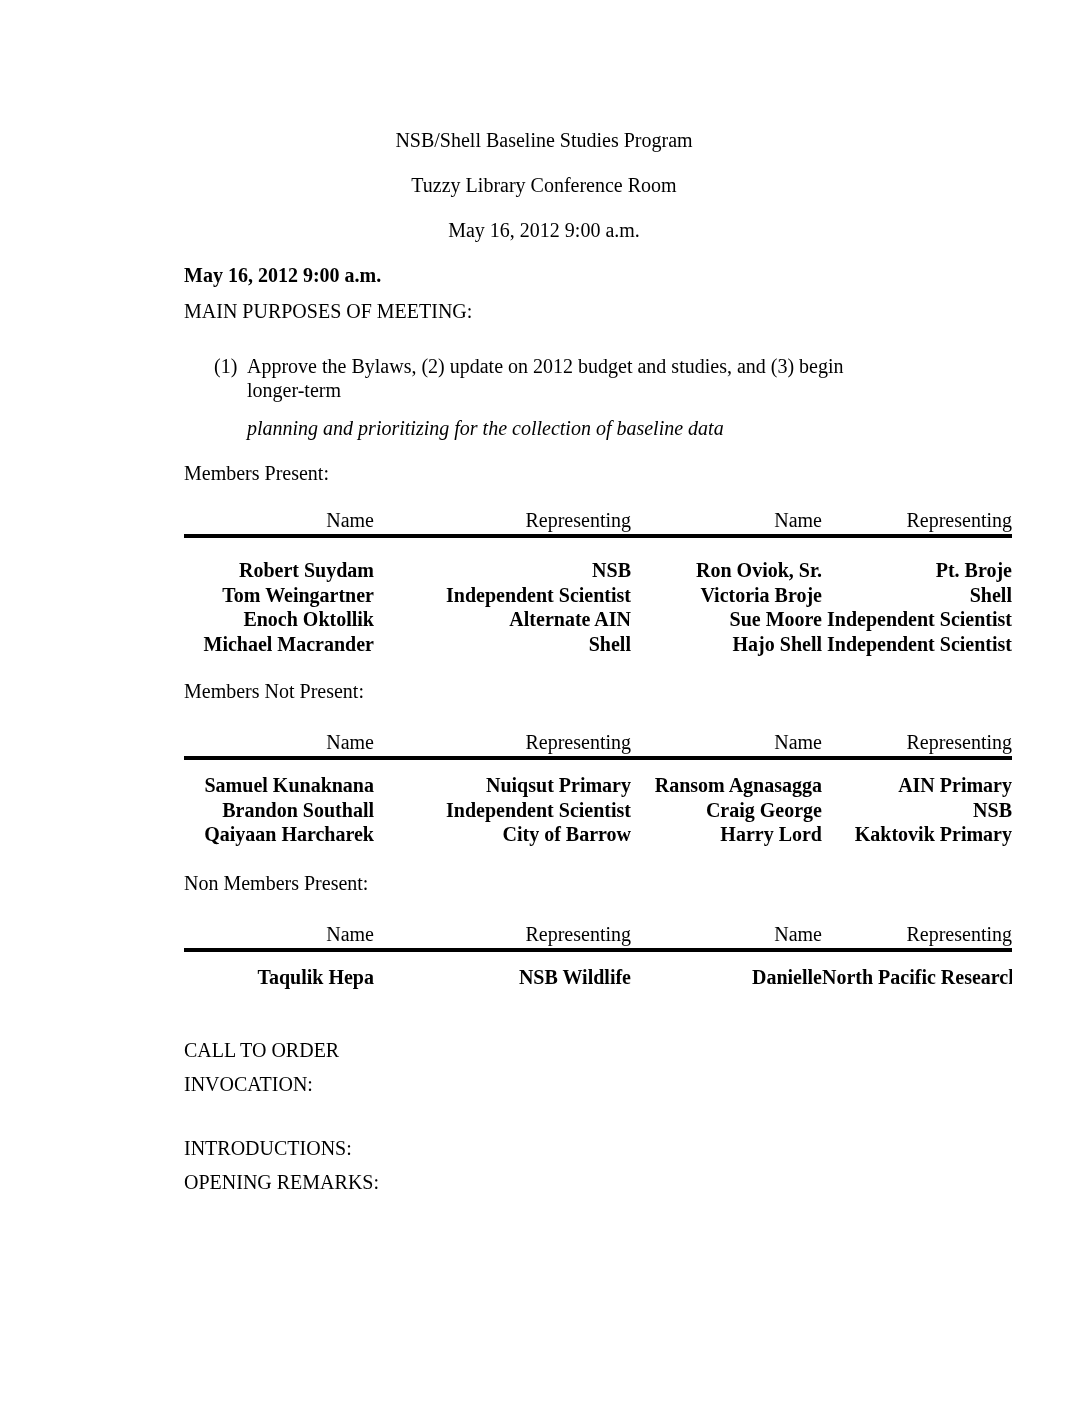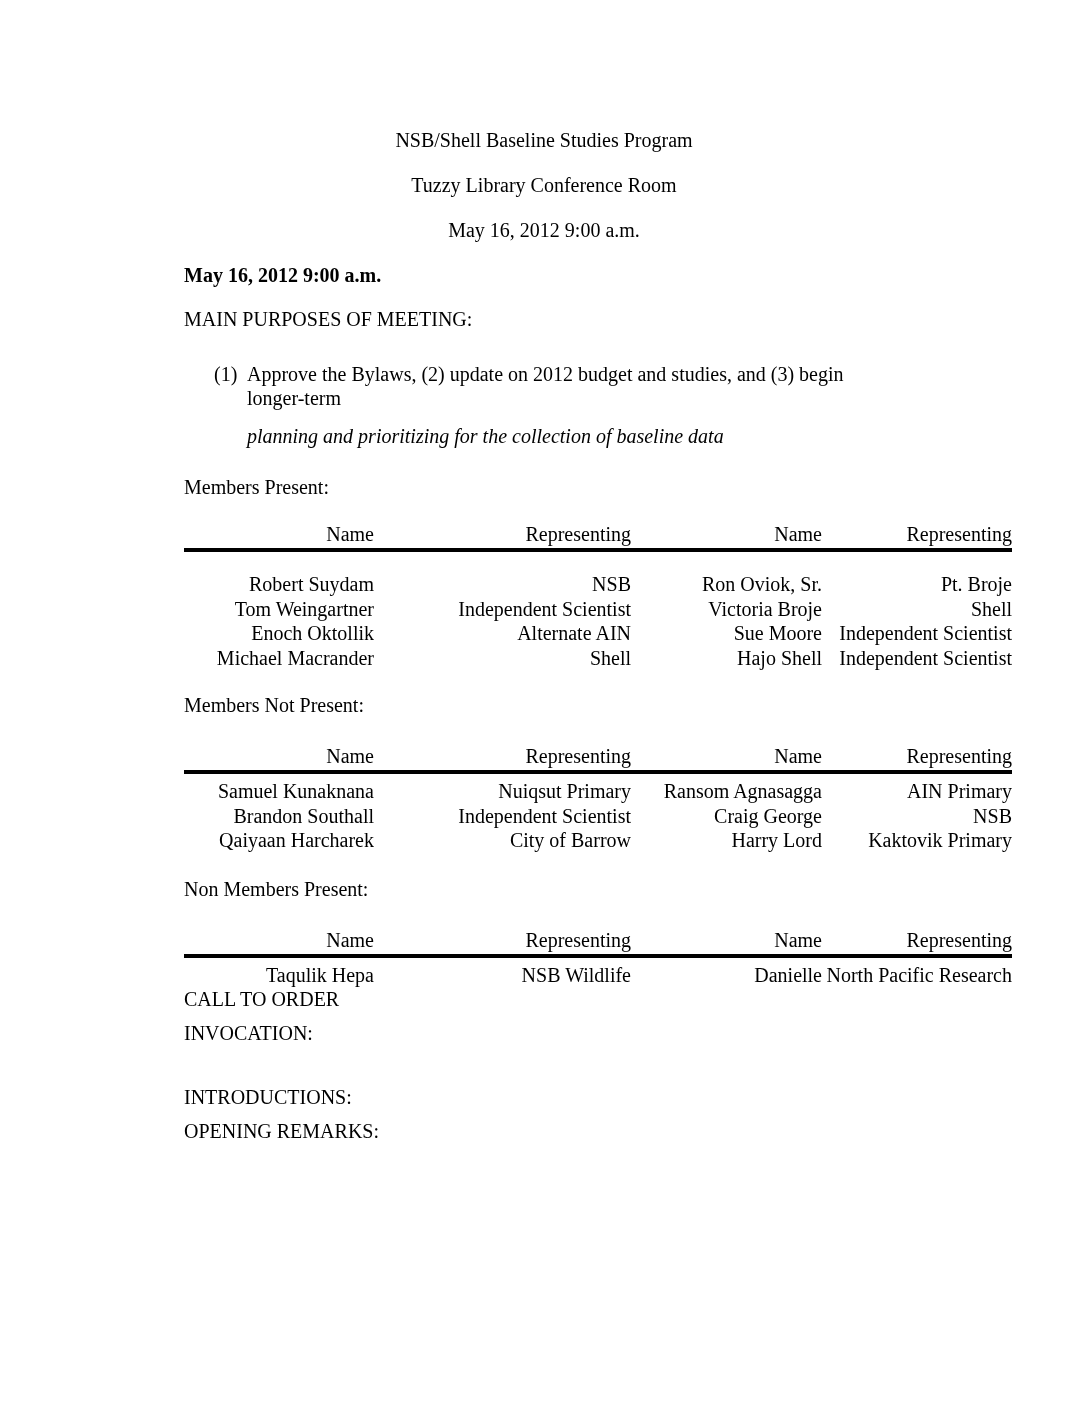--- a/index.html
+++ b/index.html
@@ -28,65 +28,66 @@
   .title-line {
     text-align: center;
     line-height: 24px;
     margin: 0 0 21px 0;
   }
 
   .date-heading {
     font-weight: bold;
     margin-top: 3px; 
   }
-  .purpose-heading { margin-top: 20px; }
+  .purpose-heading { margin-top: 12px; }
 
   .purpose-item {
     display: flex;
     margin-left: 30px;
     margin-top: 31px;
   }
   .purpose-marker {
     width: 33px;
     flex: 0 0 33px;
     line-height: 24px;
   }
   .purpose-lines { flex: 1; }
   .purpose-lines .pline { line-height: 24px; }
   .purpose-lines .pline + .pline { margin-top: 14px; font-style: italic; }
 
-  .section-heading { margin-top: 27px; }
+  .section-heading { margin-top: 21px; }
   .section-heading.mt23 { margin-top: 23px; }
   .section-heading.mt24 { margin-top: 24px; }
 
   .att-table { width: 828px; text-align: right; }
   .att-header {
     display: grid;
     grid-template-columns: 190px 257px 191px 190px;
     line-height: 24px;
     margin-top: 23px;
   }
   .att-header.mt27 { margin-top: 27px; }
   .att-rule {
     height: 4px;
     background: #000000;
     margin-top: 2px;
     width: 828px;
   }
   .att-body { margin-top: 20px; }
-  .att-body.mt19 { margin-top: 5px; }
+  .att-body.mt19 { margin-top: 13px; }
   .att-row {
     display: grid;
     grid-template-columns: 190px 257px 191px 190px;
     line-height: 24.5px;
+    font-weight: bold;
   }
   .att-cell { overflow: hidden; white-space: nowrap; }
 
   .agenda-item { line-height: 24px; }
-  .agenda-item.first { }
+  .agenda-item.first { margin-top: 49px; }
   .agenda-item.gap26 { margin-top: 10px; }
   .agenda-item.gap25 { margin-top: 40px; }
 </style>
 </head>
 <body>
 
 <div class="page">
 
   <div>
     <div class="title-line">NSB/Shell Baseline Studies Program</div>

